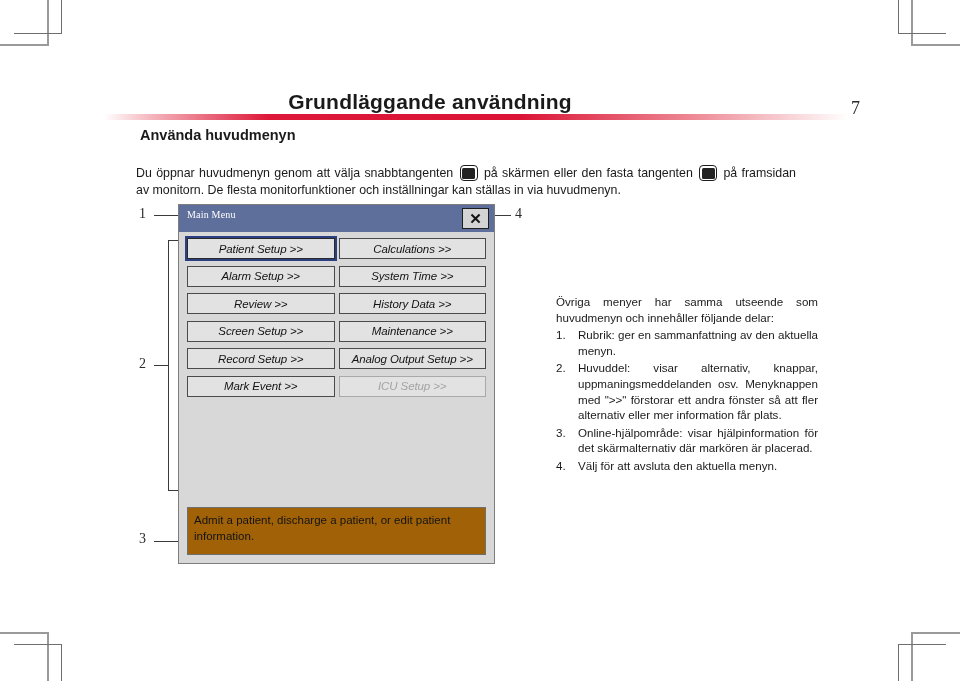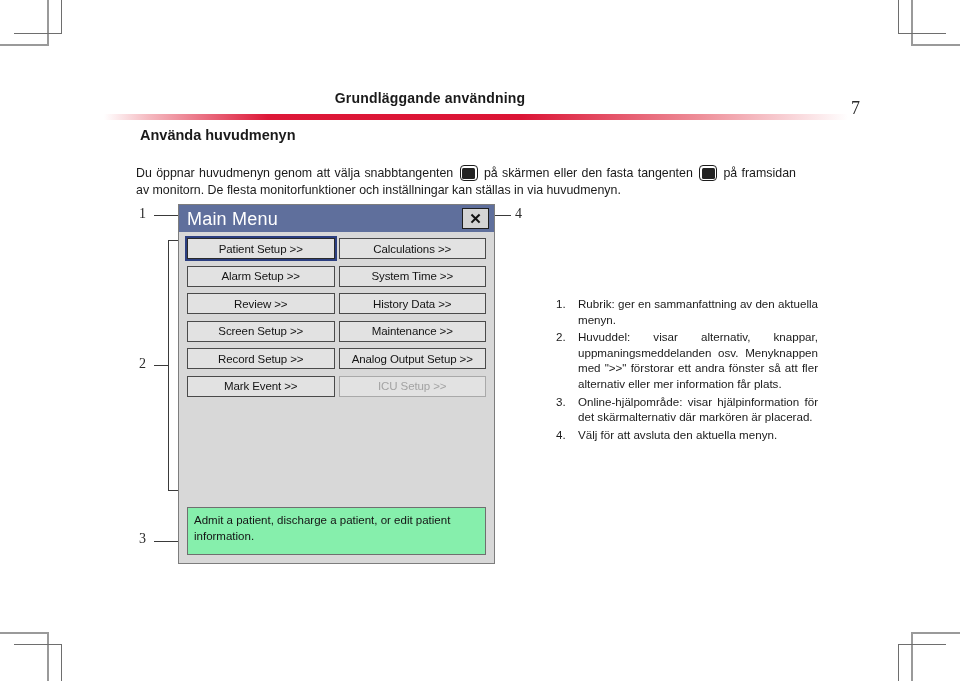--- a/index.html
+++ b/index.html
@@ -49,21 +49,21 @@
   #crop-br .b { right: 47px; top: 41px; width: 2px; height: 49px; background:#9a9a9a; position:absolute;}
   #crop-br .c { right: 14px; top: 53px; width: 48px; height: 1px; background:#6e6e6e; position:absolute;}
   #crop-br .d { right: 61px; top: 53px; width: 1px; height: 37px; background:#6e6e6e; position:absolute;}
 
   
   #chapter-title {
     position: absolute;
     left: 0; right: 0;
     top: 90px;
     text-align: center;
-    font-size: 14px;
+    font-size: 21px;
     font-weight: bold;
     letter-spacing: 0.2px;
     padding-right: 100px;
   }
   #header-rule {
     position: absolute;
     left: 104px;
     top: 114px;
     width: 744px;
     height: 6px;
@@ -137,23 +137,23 @@
     left: 0; top: 0;
     width: 100%;
     height: 27px;
     background: #5f6f9c;
     box-sizing: border-box;
   }
   #dialog-title {
     position: absolute;
     left: 8px;
     top: 4px;
-    font-size: 18px;
+    font-size: 10px;
     color: #ffffff;
-    font-family: Liberation Sans, sans-serif;
+    font-family: Liberation Serif, serif;
     letter-spacing: 0.2px;
   }
   #close-button {
     position: absolute;
     right: 5px;
     top: 3px;
     width: 27px;
     height: 21px;
     background: #d4d4d4;
     border: 1.5px solid #1e1e1e;
@@ -177,20 +177,21 @@
   .btn-grid {
     position: absolute;
     left: 4px;
     top: 2px;
     right: 4px;
   }
   .btn-row {
     display: flex;
     gap: 4px;
     margin-bottom: 6.5px;
+    font-style: italic;
   }
   .menu-btn {
     flex: 1 1 0;
     height: 21px;
     background: #e2e2e2;
     border: 1.5px solid #4a4a4a;
     box-sizing: border-box;
     display: flex;
     align-items: center;
     justify-content: center;
@@ -211,21 +212,21 @@
   }
   .menu-btn.empty {
     visibility: hidden;
   }
   #help-area {
     position: absolute;
     left: 4px;
     right: 4px;
     bottom: 4px;
     height: 48px;
-    background: #86efac;
+    background: #a16207;
     border: 1px solid #6f6f6f;
     box-sizing: border-box;
     padding: 4px 6px;
     font-size: 11.5px;
     line-height: 16px;
     color: #141414;
   }
 
   
   .callout-num {
@@ -364,20 +365,21 @@
       </div>
 
 
     </div>
 
     <div id="help-area">Admit a patient, discharge a patient, or edit patient information.</div>
   </div>
 </div>
 
 <div id="explanation">
+  <p class="lead">Övriga menyer har samma utseende som huvudmenyn och innehåller följande delar:</p>
   <ol>
     <li>
       <span class="num">1.</span>
       <span>Rubrik: ger en sammanfattning av den aktuella menyn.</span>
     </li>
     <li>
       <span class="num">2.</span>
       <span>Huvuddel: visar alternativ, knappar, uppmaningsmeddelanden osv. Menyknappen med "&gt;&gt;" förstorar ett andra fönster så att fler alternativ eller mer information får plats.</span>
     </li>
     <li>

